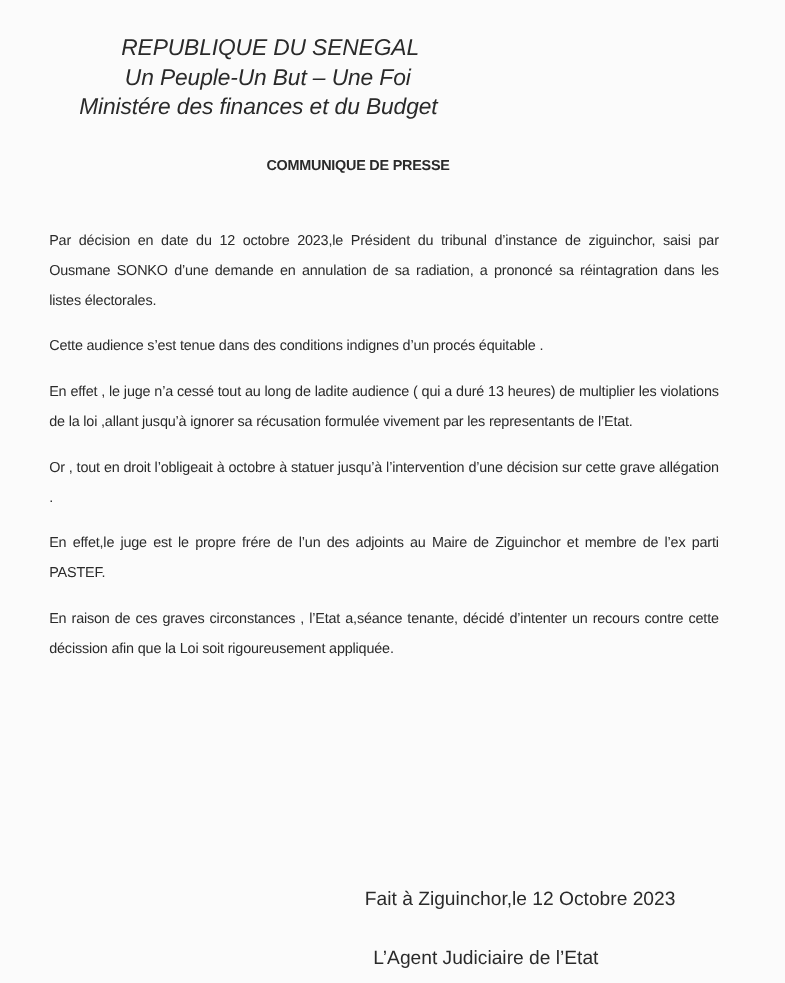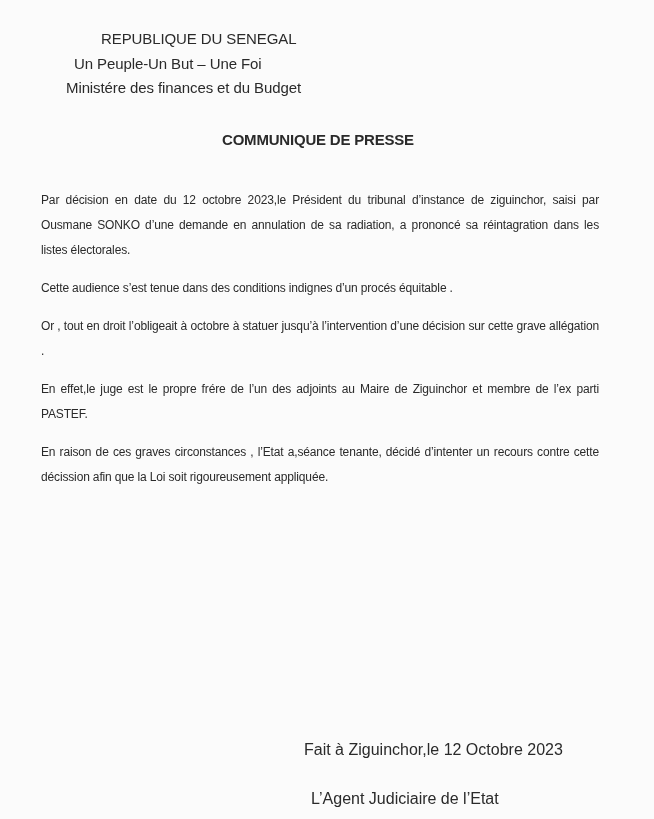--- a/index.html
+++ b/index.html
@@ -4,27 +4,27 @@
   <style>
     html, body { margin: 0; padding: 0; }
     body {
       width: 654px; height: 819px; overflow: hidden;
       background: #fbfbfb;
       font-family: "Liberation Sans", "DejaVu Sans", sans-serif;
       color: #2a2a2a;
       position: relative;
     }
     .header { position: absolute; left: 0; top: 0; width: 654px; }
-    .hline { position: absolute; font-size: 15px; white-space: nowrap; letter-spacing: -0.1px; }
+    .hline { position: absolute; font-size: 19px; white-space: nowrap; letter-spacing: -0.1px; font-style: italic; }
     #h1 { left: 101px; top: 30px; }
-    #h2 { left: 74px; top: 55px; }
+    #h2 { left: 104px; top: 55px; }
     #h3 { left: 66px; top: 79px; }
     .title {
       position: absolute; left: 222px; top: 131px;
-      font-weight: bold; font-size: 15px; white-space: nowrap; letter-spacing: -0.2px;
+      font-weight: bold; font-size: 12px; white-space: nowrap; letter-spacing: -0.2px;
     }
     .body {
       position: absolute; left: 41px; top: 188px; width: 558px;
       font-size: 12px; line-height: 25px; letter-spacing: -0.15px;
     }
     .body p { margin: 0 0 13px 0; text-align: justify; }
     .sign { position: absolute; font-size: 16px; white-space: nowrap; }
     #s1 { left: 304px; top: 741px; }
     #s2 { left: 311px; top: 778px; margin-top: 12px; }
   </style>
@@ -35,19 +35,20 @@
   <div class="hline" id="h1">REPUBLIQUE DU SENEGAL</div>
   <div class="hline" id="h2">Un Peuple-Un But – Une Foi</div>
   <div class="hline" id="h3">Ministére  des finances et du Budget</div>
 </div>
 
 <div class="title">COMMUNIQUE DE PRESSE</div>
 
 <div class="body">
   <p>Par décision en date du 12 octobre 2023,le Président du  tribunal d’instance de ziguinchor, saisi par Ousmane SONKO d’une  demande en annulation de sa radiation,  a prononcé sa réintagration dans les listes électorales.</p>
   <p>Cette audience s’est tenue dans des conditions indignes d’un procés équitable .</p>
+  <p>En effet , le juge n’a cessé tout au long de ladite audience  ( qui a duré 13 heures) de multiplier les violations de la loi ,allant jusqu’à ignorer sa récusation formulée vivement  par les representants de l’Etat.</p>
   <p>Or , tout en droit l’obligeait à octobre à statuer jusqu’à l’intervention d’une décision sur cette grave allégation .</p>
   <p>En effet,le juge est le propre frére de l’un des adjoints au Maire de Ziguinchor et membre de l’ex parti PASTEF.</p>
   <p>En raison de ces graves circonstances , l’Etat a,séance tenante, décidé d’intenter un recours contre cette décission afin que la Loi soit rigoureusement appliquée.</p>
 </div>
 
 <div class="sign" id="s1">Fait à Ziguinchor,le 12 Octobre 2023</div>
 <div class="sign" id="s2">L’Agent Judiciaire de l’Etat</div>
 
 </body></html>

